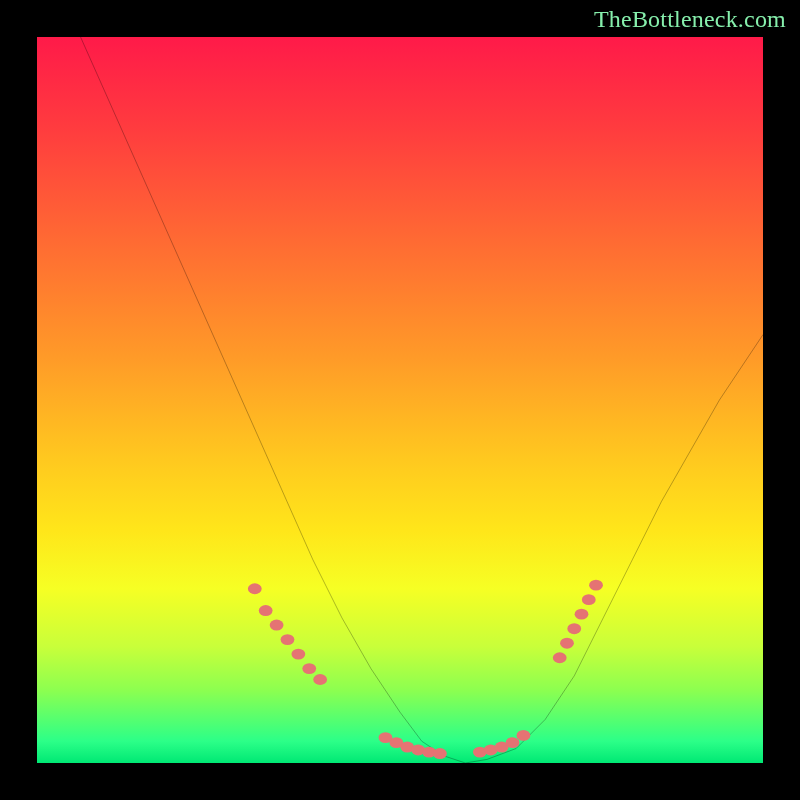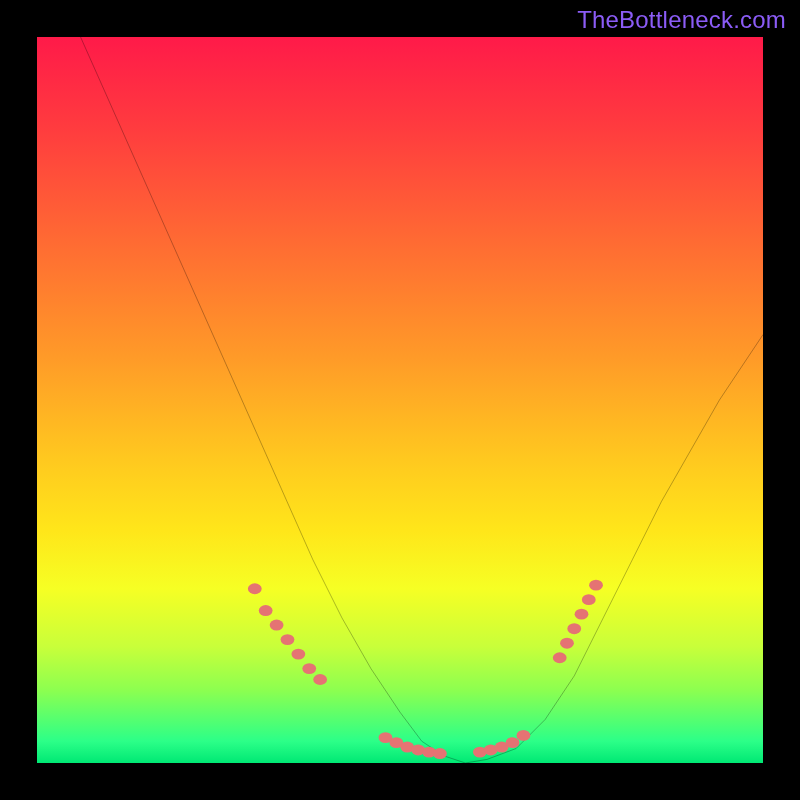--- a/index.html
+++ b/index.html
@@ -40,23 +40,23 @@
       #2cff88 97%,
       #00e874 100%
     );
   }
   .watermark {
     position: absolute;
     top: 6px;
     right: 14px;
     font-size: 24px;
     font-weight: 500;
-    color: #8b5cf6;
+    color: #86efac;
     letter-spacing: 0.2px;
-    font-family: Liberation Sans, sans-serif;
+    font-family: Liberation Serif, serif;
   }
   svg.curve {
     position: absolute;
     left: 0;
     top: 0;
   }
 </style>
 </head>
 <body>
 

